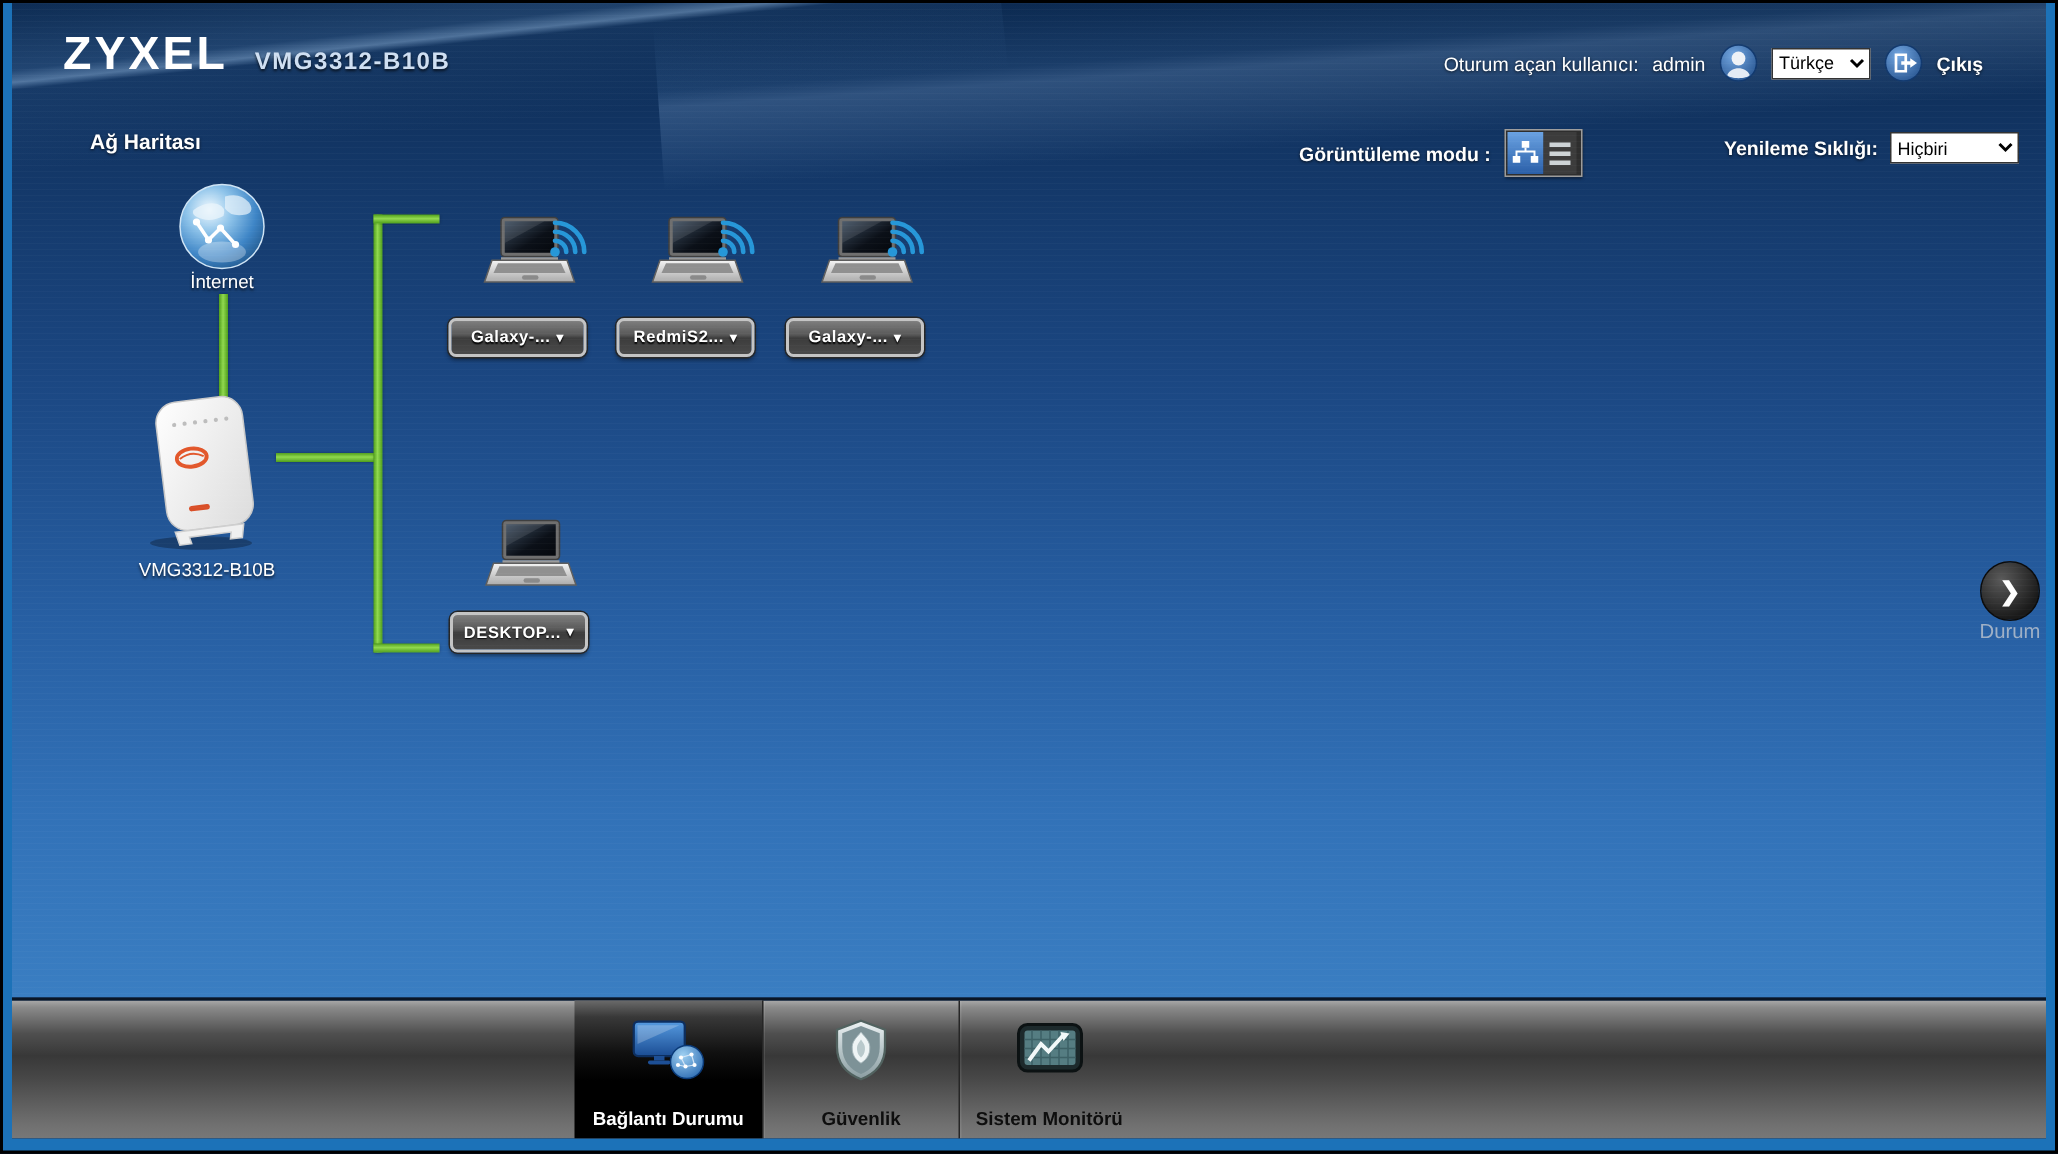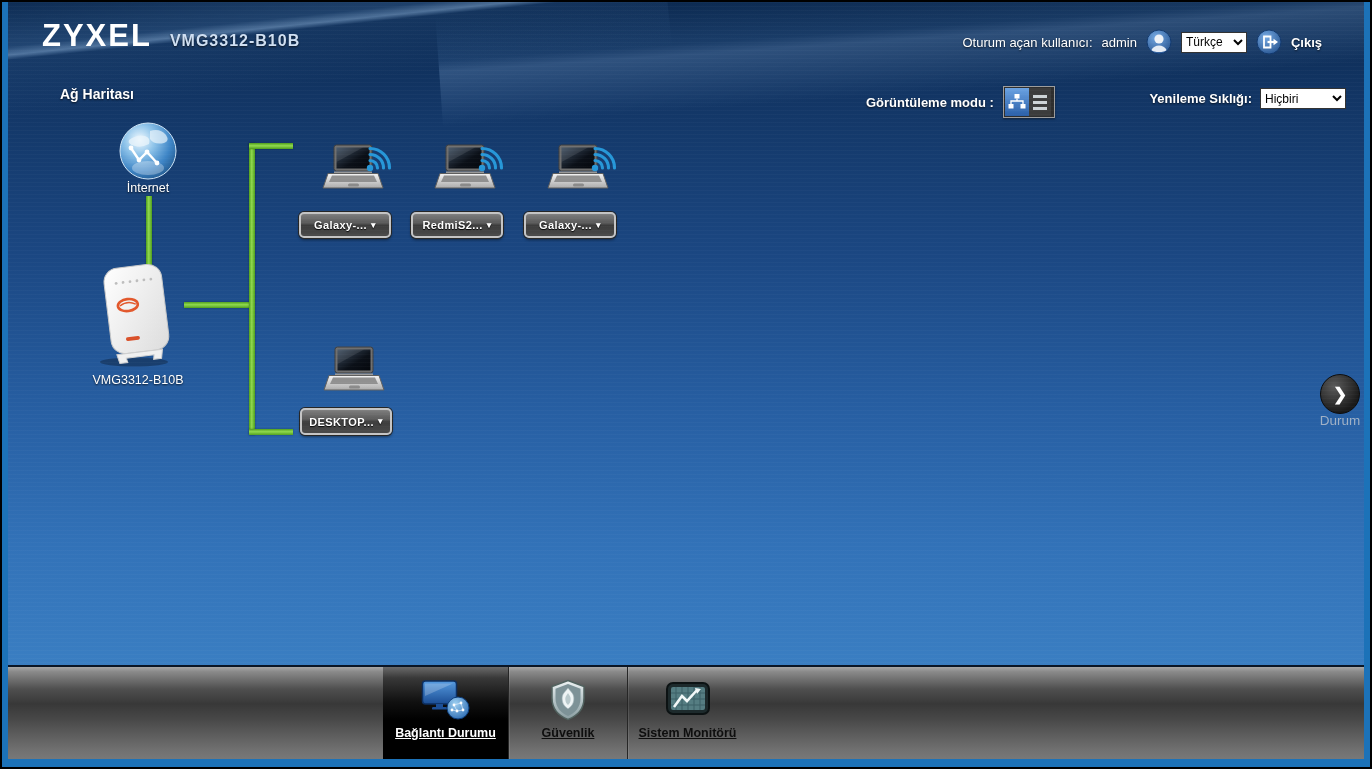--- a/index.html
+++ b/index.html
@@ -67,21 +67,21 @@
   .status-label{position:absolute;left:1294px;top:411px;width:76px;text-align:center;font-size:13.5px;color:#9fb0c6;}
 
   
   .nav{position:absolute;left:0;top:663px;width:100%;height:92px;border-top:2px solid #0a1626;display:flex;
       background:linear-gradient(180deg,#a8a8a8 0%,#8a8a8a 5%,#4f4f4f 24%,#383838 40%,#474747 56%,#5d5d5d 74%,#707070 90%,#787878 100%);}
   .nav-fill-left{width:375px;}
   .nav-fill-right{flex:1;}
   .nav-item{display:flex;flex-direction:column;align-items:center;padding-top:8px;box-sizing:border-box;cursor:pointer;}
   .nav-item.divider{border-left:1px solid #262626;box-shadow:inset 1px 0 0 rgba(255,255,255,.10);}
   .nav-item .icon-box{height:50px;display:flex;align-items:center;justify-content:center;}
-  .nav-label{font-size:12.5px;font-weight:bold;color:#0e0e0e;margin-top:1px;white-space:nowrap;text-decoration:underline;}
+  .nav-label{font-size:12.5px;font-weight:bold;color:#0e0e0e;margin-top:14px;white-space:nowrap;}
   .nav-item.active{background:linear-gradient(180deg,#6a6a6a 0%,#383838 12%,#101010 38%,#000 58%,#000 100%);}
   .nav-item.active .nav-label{color:#fff;text-shadow:0 1px 2px #000;}
 </style>
 </head>
 <body>
 
 <svg width="0" height="0" style="position:absolute">
   <defs>
     <linearGradient id="lgScreen" x1="0" y1="0" x2="1" y2="1">
       <stop offset="0" stop-color="#3c4c5e"></stop>
@@ -341,21 +341,21 @@
                   <circle cx="36" cy="32" r="1.4"></circle>
             <circle cx="42" cy="31" r="1.4"></circle>
                   <circle cx="31" cy="31" r="1.4"></circle>
           </g>
         </svg>
       </div>
       <div class="nav-label">Bağlantı Durumu</div>
     </div>
 
 
-    <div class="nav-item divider" style="width:119px">
+    <div class="nav-item divider" style="width:131px">
       <div class="icon-box">
         <svg width="40" height="42" viewBox="0 0 40 42">
           <path d="M20,1.5 L36,7.5 V19 C36,30.5 29,37 20,40.5 C11,37 4,30.5 4,19 V7.5 Z" fill="url(#lgSilver)" stroke="#51625f" stroke-width="1.5"></path>
           <path d="M20,5 L32.5,9.8 V19 C32.5,28.5 27,34 20,37 C13,34 7.5,28.5 7.5,19 V9.8 Z" fill="#7d9297"></path>
           <path d="M20,9 C23,13 26.5,15 25.8,21 C25.3,25.5 23,27.7 20,29.8 C17,27.7 14.7,25.5 14.2,21 C13.5,15 17,13 20,9 Z" fill="#eef4f5" stroke="#a5b6ba" stroke-width=".6"></path>
           <path d="M20,14 C21.5,16.5 23,17.5 22.6,21 C22.3,23.5 21.4,24.8 20,26 C18.6,24.8 17.7,23.5 17.4,21 C17,17.5 18.5,16.5 20,14 Z" fill="#b9c9cc"></path>
         </svg>
       </div>
       <div class="nav-label">Güvenlik</div>
     </div>

